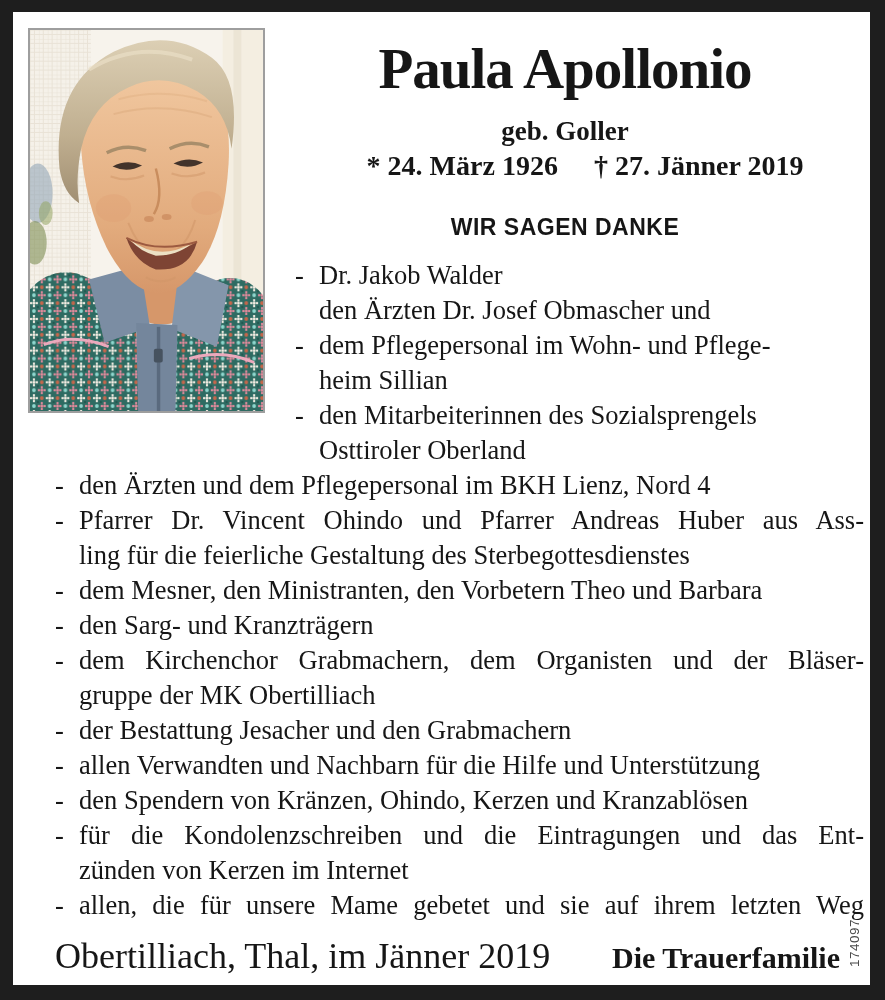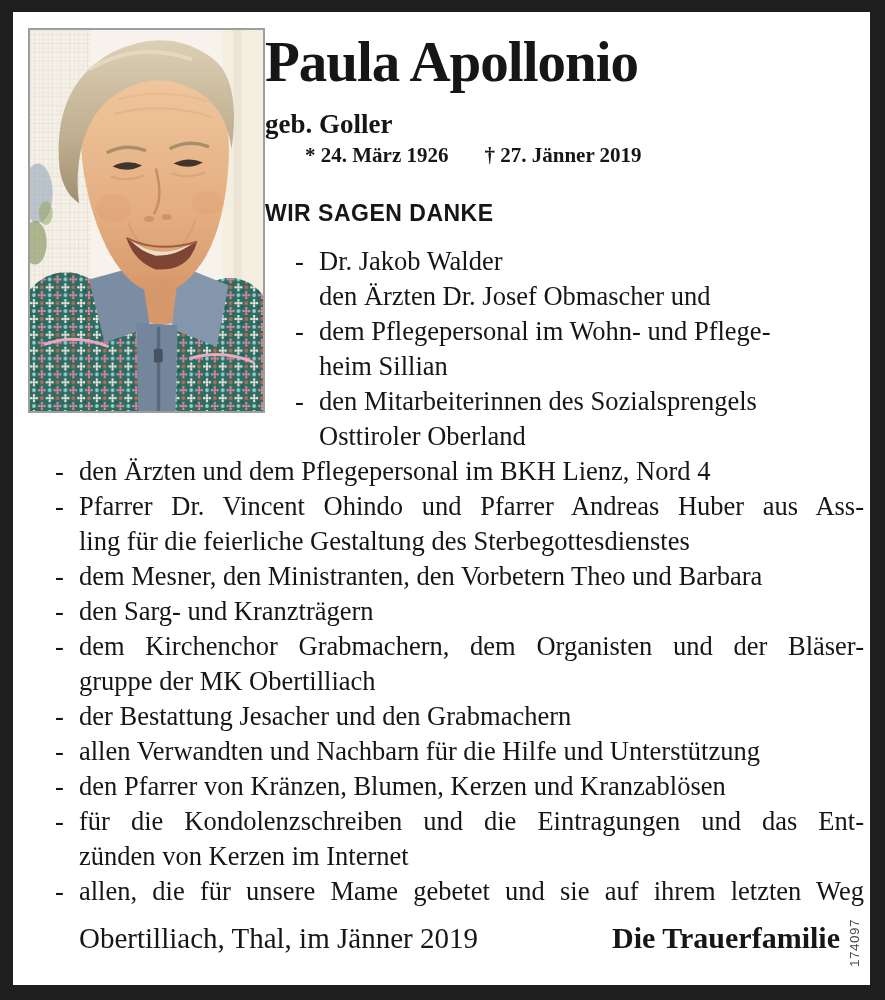--- a/index.html
+++ b/index.html
@@ -2,39 +2,39 @@
 <html><head>
 <meta charset="utf-8">
 <style>
   html,body{margin:0;padding:0;background:#101010;}
   .page{position:relative;width:885px;height:1000px;background:#1e1e1e;font-family:"Liberation Serif",serif;}
   .sheet{position:absolute;left:13px;top:12px;width:857px;height:973px;background:#ffffff;color:#161616;overflow:hidden;}
 
   .photo{position:absolute;left:15px;top:16px;width:237px;height:385px;border:2px solid #9e9e9e;box-sizing:border-box;background:#f7f3ec;}
   .photo svg{display:block;width:100%;height:100%;}
 
-  .header{padding-top:20px;margin-left:252px;width:600px;}
+  .header{padding-top:27px;margin-left:252px;width:600px;text-align:center;}
   .name{font-size:57px;font-weight:bold;line-height:1.06;letter-spacing:-1px;}
   .maiden{font-size:27px;font-weight:bold;margin-top:17px;}
-  .dates{font-size:21px;font-weight:bold;margin-top:3px;margin-left:40px;}
+  .dates{font-size:28px;font-weight:bold;margin-top:3px;margin-left:40px;}
   .dates .birth{margin-right:18px;}
   .dates .death{margin-left:18px;}
   .heading{font-family:"Liberation Sans",sans-serif;font-size:23px;font-weight:bold;margin-top:32px;letter-spacing:0.5px;}
 
   .list{font-size:26.5px;line-height:35px;}
   .list-beside{margin:17px 8px 0 282px;}
   .list-full{margin:0 6px 0 42px;}
   .item{display:flex;}
   .dash{flex:0 0 24px;}
   .lines{flex:1;overflow:hidden;}
   .line{white-space:nowrap;}
   .line.just{white-space:normal;text-align:justify;text-align-last:justify;}
 
   .footer{display:flex;justify-content:space-between;align-items:baseline;margin:12px 30px 0 42px;}
-  .place{font-size:29px;margin-left:24px;}
+  .place{font-size:36px;}
   .signature{font-size:30px;font-weight:bold;}
 
   .refnum{position:absolute;right:8px;bottom:18px;writing-mode:vertical-rl;transform:rotate(180deg);
           font-family:"Liberation Sans",sans-serif;font-size:13.5px;color:#4a4a4a;letter-spacing:0.5px;}
 </style>
 </head>
 <body>
 
 <div class="page">
   <div class="sheet">
@@ -192,21 +192,21 @@
         </div>
         <div class="item">
           <span class="dash">-</span>
           <div class="lines">
             <div class="line">allen Verwandten und Nachbarn für die Hilfe und Unterstützung</div>
           </div>
         </div>
         <div class="item">
           <span class="dash">-</span>
           <div class="lines">
-            <div class="line">den Pfarrer von Kränzen, Blumen, Kerzen und Kranzablösen</div>
+            <div class="line">den Spendern von Kränzen, Ohindo, Kerzen und Kranzablösen</div>
           </div>
         </div>
         <div class="item">
           <span class="dash">-</span>
           <div class="lines">
             <div class="line just">für die Kondolenzschreiben und die Eintragungen und das Ent-</div>
             <div class="line">zünden von Kerzen im Internet</div>
           </div>
         </div>
         <div class="item">

